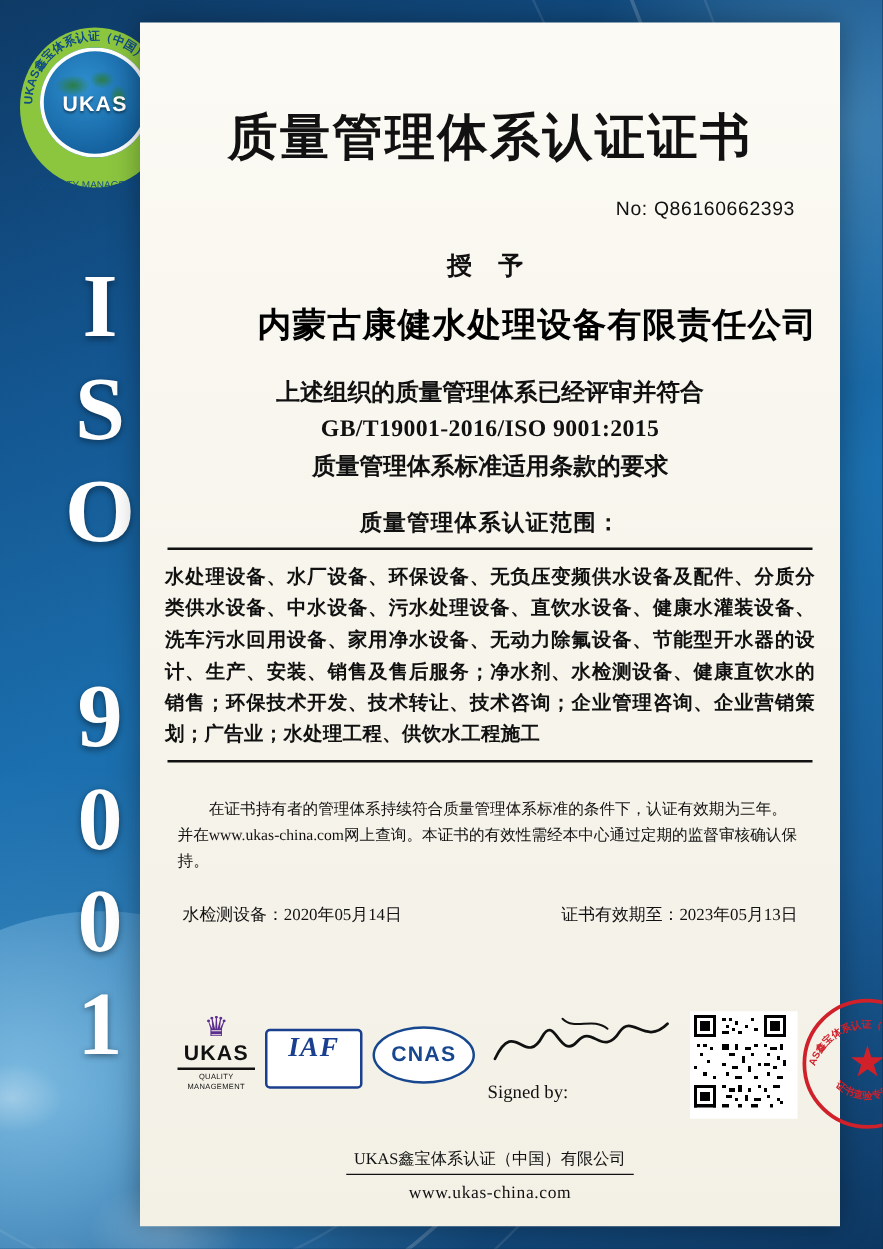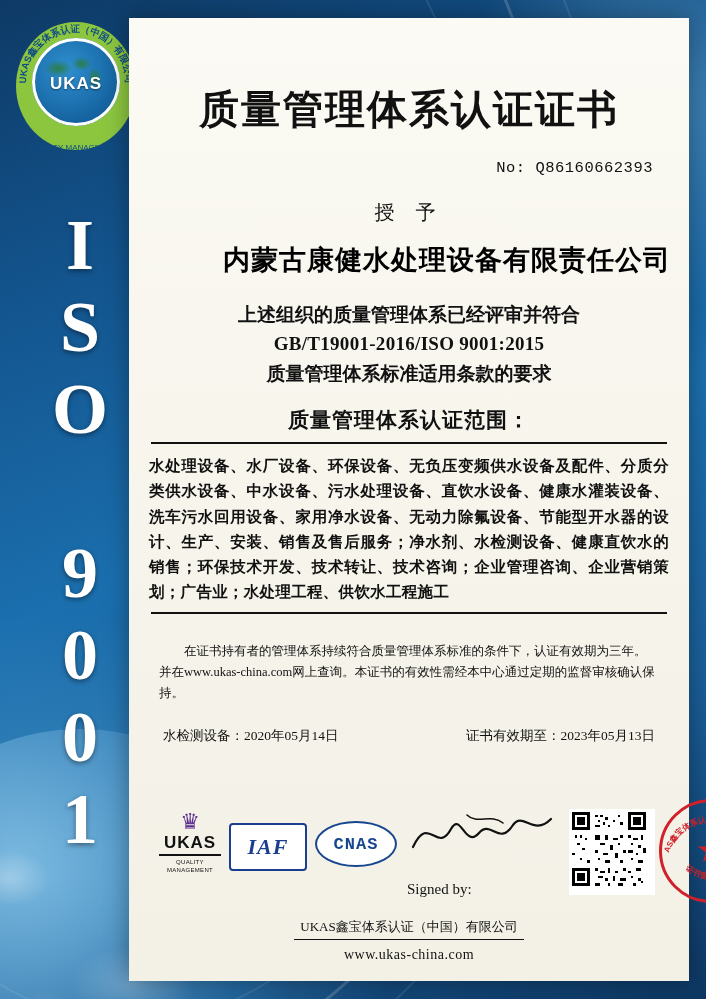--- a/index.html
+++ b/index.html
@@ -80,50 +80,50 @@
   
   .ukas-wm{
     position:absolute;left:175px;top:28px;width:520px;
     font-family:"Liberation Sans",sans-serif;font-weight:bold;font-style:italic;
     font-size:112px;letter-spacing:10px;color:rgba(255,255,255,.16);
     line-height:1;user-select:none;
   }
 
   
   .panel{
-    position:absolute;left:129px;top:18px;width:560px;height:963px;
+    position:absolute;left:112px;top:18px;width:560px;height:963px;
     background:linear-gradient(180deg,#fbfaf4 0%,#f7f5ec 45%,#f3f1e6 100%);
     box-shadow:0 0 22px rgba(0,0,0,.35);
   }
   .panel-inner{position:absolute;inset:0;padding:0 18px;}
 
   .title{
     margin-top:64px;text-align:center;
     font-family:"Liberation Serif",serif;font-weight:bold;
     font-size:40px;letter-spacing:2px;color:#111;
   }
   .cert-no{
     margin-top:22px;text-align:right;padding-right:18px;
-    font-family:Liberation Mono, monospace;font-size:15.5px;color:#111;letter-spacing:.5px;
+    font-family:Liberation Sans, sans-serif;font-size:15.5px;color:#111;letter-spacing:.5px;
   }
   .grant{
-    margin-top:22px;text-align:center;font-weight:normal;font-size:20px;letter-spacing:8px;color:#111;
+    margin-top:22px;text-align:center;font-weight:bold;font-size:20px;letter-spacing:8px;color:#111;
   }
   .company{
     margin-top:16px;text-align:right;font-weight:bold;font-size:27px;letter-spacing:1px;color:#000;
   }
   .address{
     margin-top:14px;text-align:center;font-size:13.5px;color:#111;
   }
   .conform{
     margin-top:22px;text-align:center;font-weight:bold;font-size:19px;line-height:1.55;color:#111;
   }
   .conform .std{font-weight:bold;letter-spacing:.3px;}
   .scope-title{
-    margin-top:18px;text-align:center;font-weight:bold;font-size:21px;letter-spacing:1px;color:#111;
+    margin-top:18px;text-align:center;font-weight:bold;font-size:18px;letter-spacing:1px;color:#111;
   }
   .rule{
     margin:8px 4px 0 4px;border-top:2px solid #111;
   }
   .scope-body{
     margin:9px 2px 0 2px;text-align:justify;font-weight:bold;font-size:15.5px;line-height:1.62;color:#111;
     letter-spacing:.3px;
   }
   .note{
     margin:27px 12px 0 12px;font-size:12.5px;line-height:1.7;color:#111;text-align:left;
@@ -144,31 +144,31 @@
     font-size:22px;color:#5b2d8e;line-height:1;
   }
   .ukas-mini .mw{
     font-family:"Liberation Sans",sans-serif;font-weight:bold;font-size:17px;color:#111;letter-spacing:1px;
     border-bottom:2px solid #111;padding-bottom:1px;
   }
   .ukas-mini .mt{
     font-family:"Liberation Sans",sans-serif;font-size:6px;color:#111;line-height:1.25;margin-top:3px;letter-spacing:.3px;
   }
   .iaf{left:100px;top:26px;width:74px;height:44px;border:2px solid #1b3f8f;border-radius:4px;
-    background:#fff;display:flex;align-items:center;justify-content:center;}
+    background:#fff;display:flex;justify-content:center;}
   .iaf span{font-family:"Liberation Serif",serif;font-weight:bold;font-style:italic;font-size:22px;color:#1b3f8f;letter-spacing:1px;}
   .cnas{left:186px;top:24px;width:78px;height:48px;}
   .cnas .oval{
     width:78px;height:42px;border:2px solid #17478f;border-radius:50%;background:#fff;
     display:flex;align-items:center;justify-content:center;
   }
-  .cnas .oval span{font-family:Liberation Mono, monospace;font-weight:bold;font-size:17px;color:#17478f;letter-spacing:1px;}
+  .cnas .oval span{font-family:Liberation Sans, sans-serif;font-weight:bold;font-size:17px;color:#17478f;letter-spacing:1px;}
   .sign{left:278px;top:10px;width:150px;}
   .sign .scribble{height:52px;}
-  .sign .label{font-family:"Liberation Serif",serif;font-size:15px;color:#111;margin-top:18px;}
+  .sign .label{font-family:"Liberation Serif",serif;font-size:15px;color:#111;margin-top:2px;}
   .qr{left:440px;top:12px;width:80px;height:80px;background:#fff;padding:3px;}
   .seal{left:530px;top:2px;width:104px;height:104px;}
   .seal .circle{
     position:absolute;inset:0;border-radius:50%;border:3px solid #d0202a;
   }
   .seal .star{
     position:absolute;left:50%;top:50%;transform:translate(-50%,-52%);
     font-size:30px;color:#d0202a;line-height:1;
   }
   .seal svg text{fill:#d0202a;font-family:"Liberation Sans",sans-serif;font-size:8px;font-weight:bold;}

